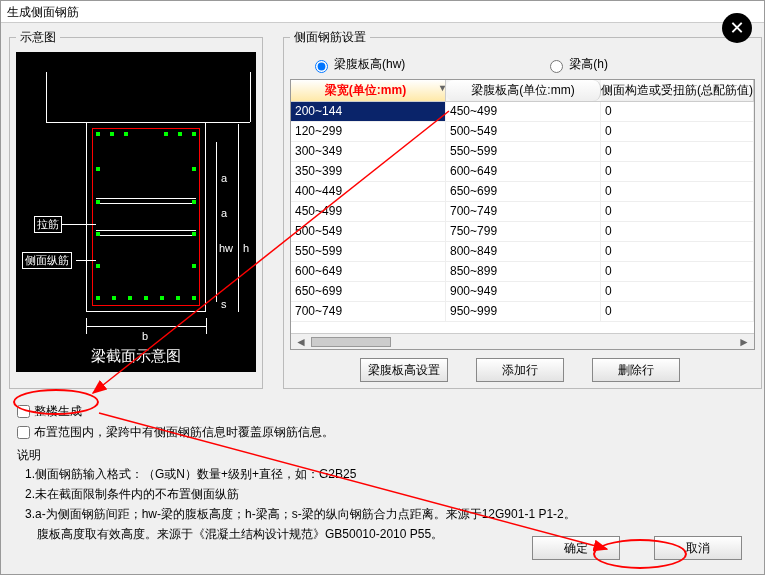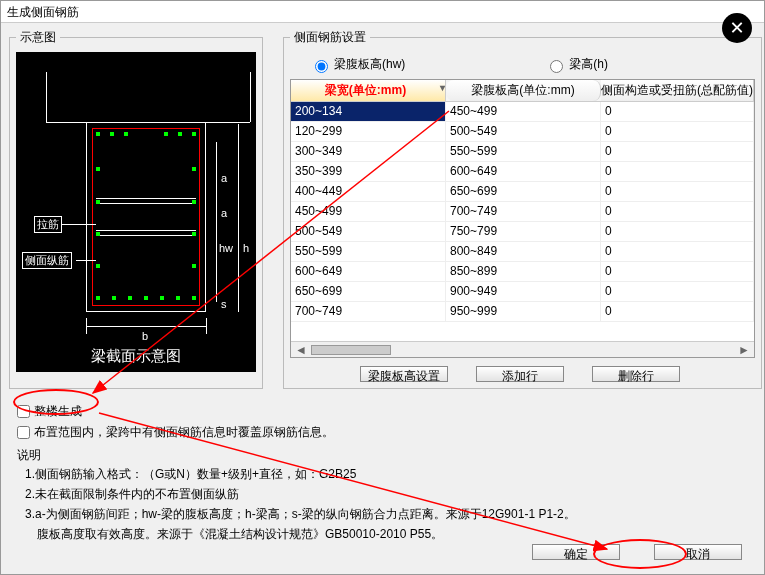--- a/index.html
+++ b/index.html
@@ -31,21 +31,21 @@
 .gh2 { width:155px; background: linear-gradient(#fff,#eee); border-radius: 8px;}
 .gh3 { flex:1; background: linear-gradient(#fff,#eee);}
 .grid-body { flex:1; overflow-y:auto; overflow-x:hidden;}
 .grow { display:flex; border-bottom:1px solid #eee; height:20px; line-height:19px;}
 .grow .gc { border-right:1px solid #eee; padding:0 4px; overflow:hidden; white-space:nowrap;}
 .gc1 { width:155px;} .gc2{width:155px;} .gc3{flex:1;}
 .grow.sel .gc1 { background:#0a246a; color:#fff;}
 .grid-scroll-x { height:16px; border-top:1px solid #ccc; display:flex; align-items:center; background:#f0f0f0; padding:0 4px; gap:4px; color:#666;}
 .grid-scroll-x .thumb{ width:80px; height:10px; background:#ccc; border:1px solid #999;}
 .btn-row { display:flex; gap:28px; padding:8px 10px 0 70px; }
-button.win { min-width:88px; height:16px; background:linear-gradient(#fff,#e3e3e3); border:1px solid #888; cursor:pointer; font-size:12px;}
+button.win { min-width:88px; height:24px; background:linear-gradient(#fff,#e3e3e3); border:1px solid #888; cursor:pointer; font-size:12px;}
 .lower { padding: 4px 10px 0 16px; }
 .chk-row { display:flex; align-items:center; gap:4px; padding:2px 0;}
 .chk-row input { margin:0; }
 .desc-head { padding-top:4px;}
 .desc-line { padding:1px 0 1px 8px; line-height:1.5;}
 .action-row { position:absolute; bottom:14px; right:22px; display:flex; gap:34px;}
 
 .arrow-svg { position:absolute; top:0; left:0; width:765px; height:575px; pointer-events:none; z-index:40;}
 .ellipse { position:absolute; border:2px solid #f00; border-radius:50%; pointer-events:none; z-index:40;}
 </style>
@@ -128,21 +128,21 @@
           </label>
       </div>
       <div class="grid-wrap">
         <div class="grid-head">
           <div class="gh gh1"><span>梁宽(单位:mm)</span><span class="gh-sort">▾</span></div>
           <div class="gh gh2">梁腹板高(单位:mm)</div>
           <div class="gh gh3">侧面构造或受扭筋(总配筋值)</div>
         </div>
         <div class="grid-body" id="grid-body">
             <div class="grow sel">
-              <div class="gc gc1">200~134</div>
+              <div class="gc gc1">200~144</div>
               <div class="gc gc2">450~499</div>
               <div class="gc gc3">0</div>
             </div>
             <div class="grow">
               <div class="gc gc1">120~299</div>
               <div class="gc gc2">500~549</div>
               <div class="gc gc3">0</div>
             </div>
             <div class="grow">
               <div class="gc gc1">300~349</div>

